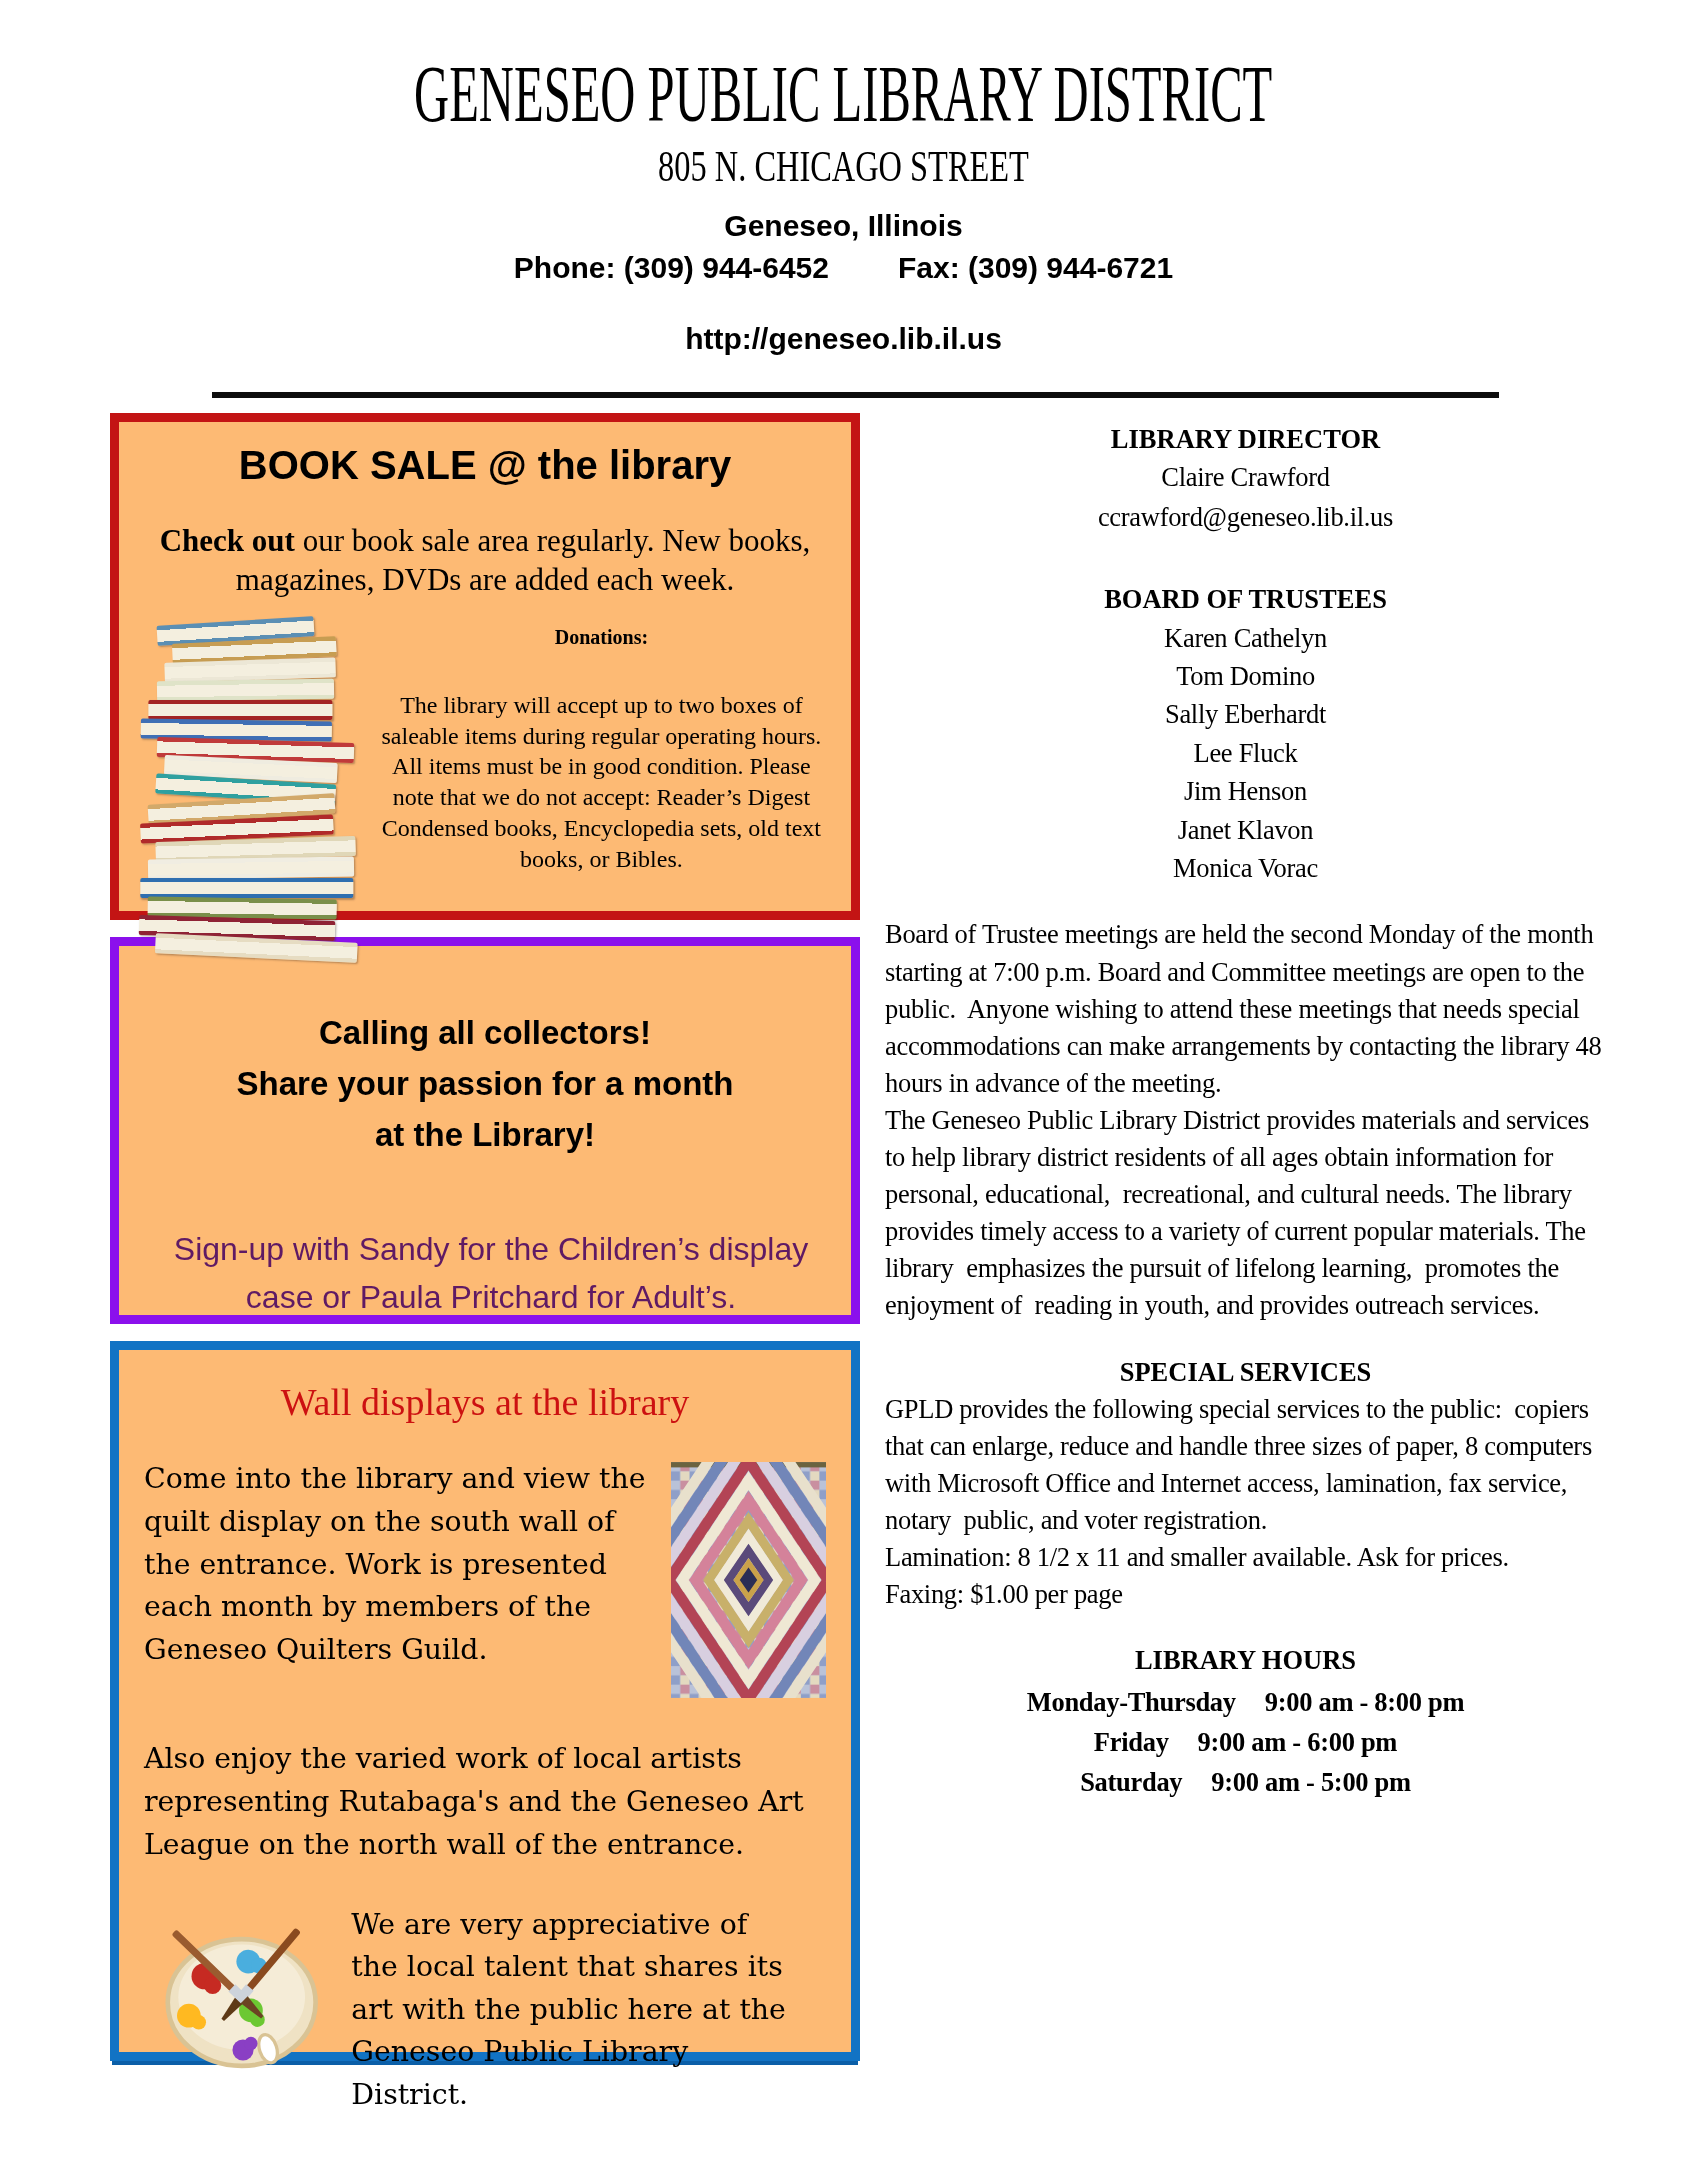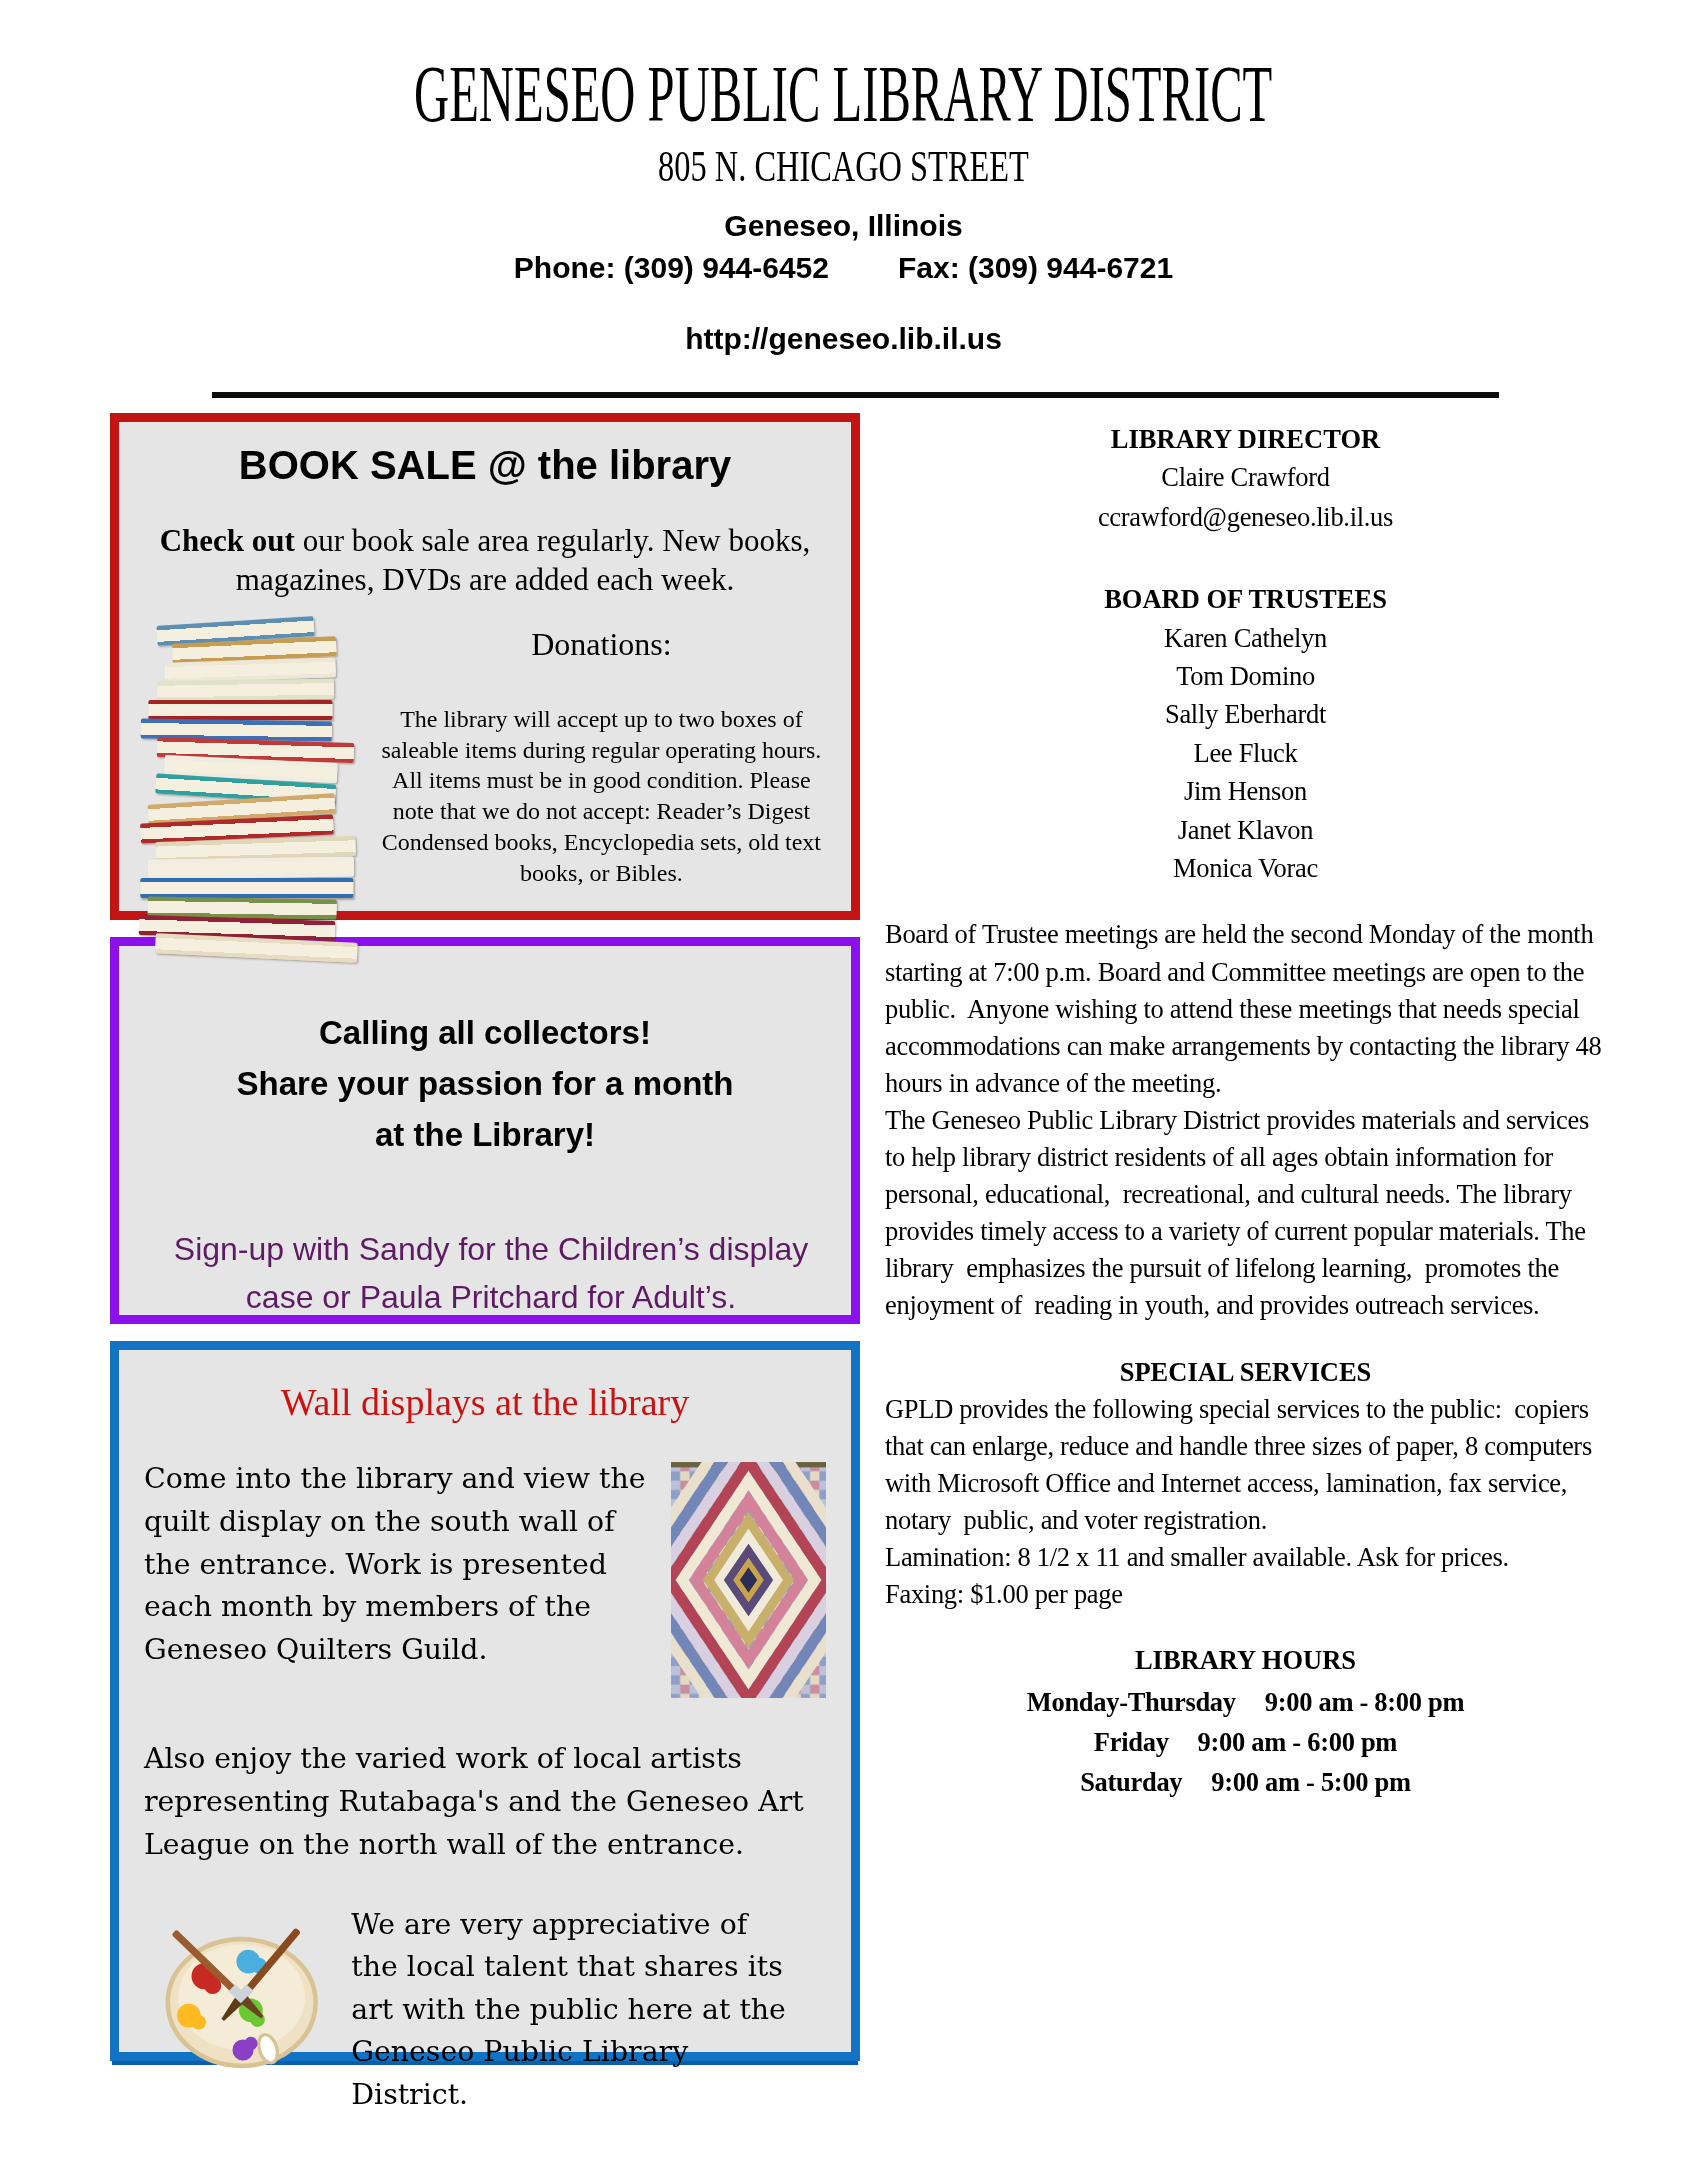--- a/index.html
+++ b/index.html
@@ -18,31 +18,31 @@
   .website{margin-top:37px;}
   .rule{height:6.6px;background:#0d0d0d;width:1287px;margin:36px 0 0 212px;}
 
   
   .main{display:flex;margin:14.6px 0 0 110px;gap:25px;align-items:flex-start;}
   .left-col{width:750px;flex:0 0 auto;}
   .right-col{width:721px;flex:0 0 auto;padding-top:8px;font-size:26.5px;line-height:1.40;
              letter-spacing:-0.3px;}
 
   
-  .box{box-sizing:border-box;border-style:solid;border-width:9.3px;background:#e5e5e5;}
+  .box{box-sizing:border-box;border-style:solid;border-width:9.3px;background:#fdba74;}
   .box-red{height:507px;padding:12px 17px;text-align:center;}
   .box-purple{height:387px;margin-top:17px;padding:13.2px 26.5px;text-align:center;}
   .box-blue{height:720px;margin-top:17px;padding:16px 25px;box-shadow:0 6px 0 -2px #0b5fa8;}
 
   .booksale-title{font-family:"Liberation Sans", sans-serif;font-weight:bold;font-size:40px;
                   margin-top:9.3px;}
   .booksale-intro{font-size:31px;line-height:1.25;margin:34px auto 0;width:685px;}
   .booksale-row{display:flex;margin-top:17px;text-align:center;}
   .donations-wrap{width:471px;margin-left:10.6px;}
-  .donations-heading{font-size:32px;font-weight:normal;margin-top:9.3px;}
+  .donations-heading{font-size:20px;font-weight:bold;margin-top:9.3px;}
   .donations-text{font-size:24px;line-height:1.28;margin-top:41px;white-space:pre-wrap;}
 
   
   .book-stack{width:225px;height:337px;display:flex;flex-direction:column;justify-content:flex-end;
               align-items:center;padding-top:4px;}
   .book{height:20px;border-radius:2px;box-shadow:1.3px 1.3px 2px rgba(60,40,30,.35);}
 
   .collectors-heading{font-family:"Liberation Sans", sans-serif;font-weight:bold;font-size:33px;
                       line-height:1.55;margin-top:48px;}
   .signup-text{font-family:"Liberation Sans", sans-serif;font-size:32px;line-height:1.5;

